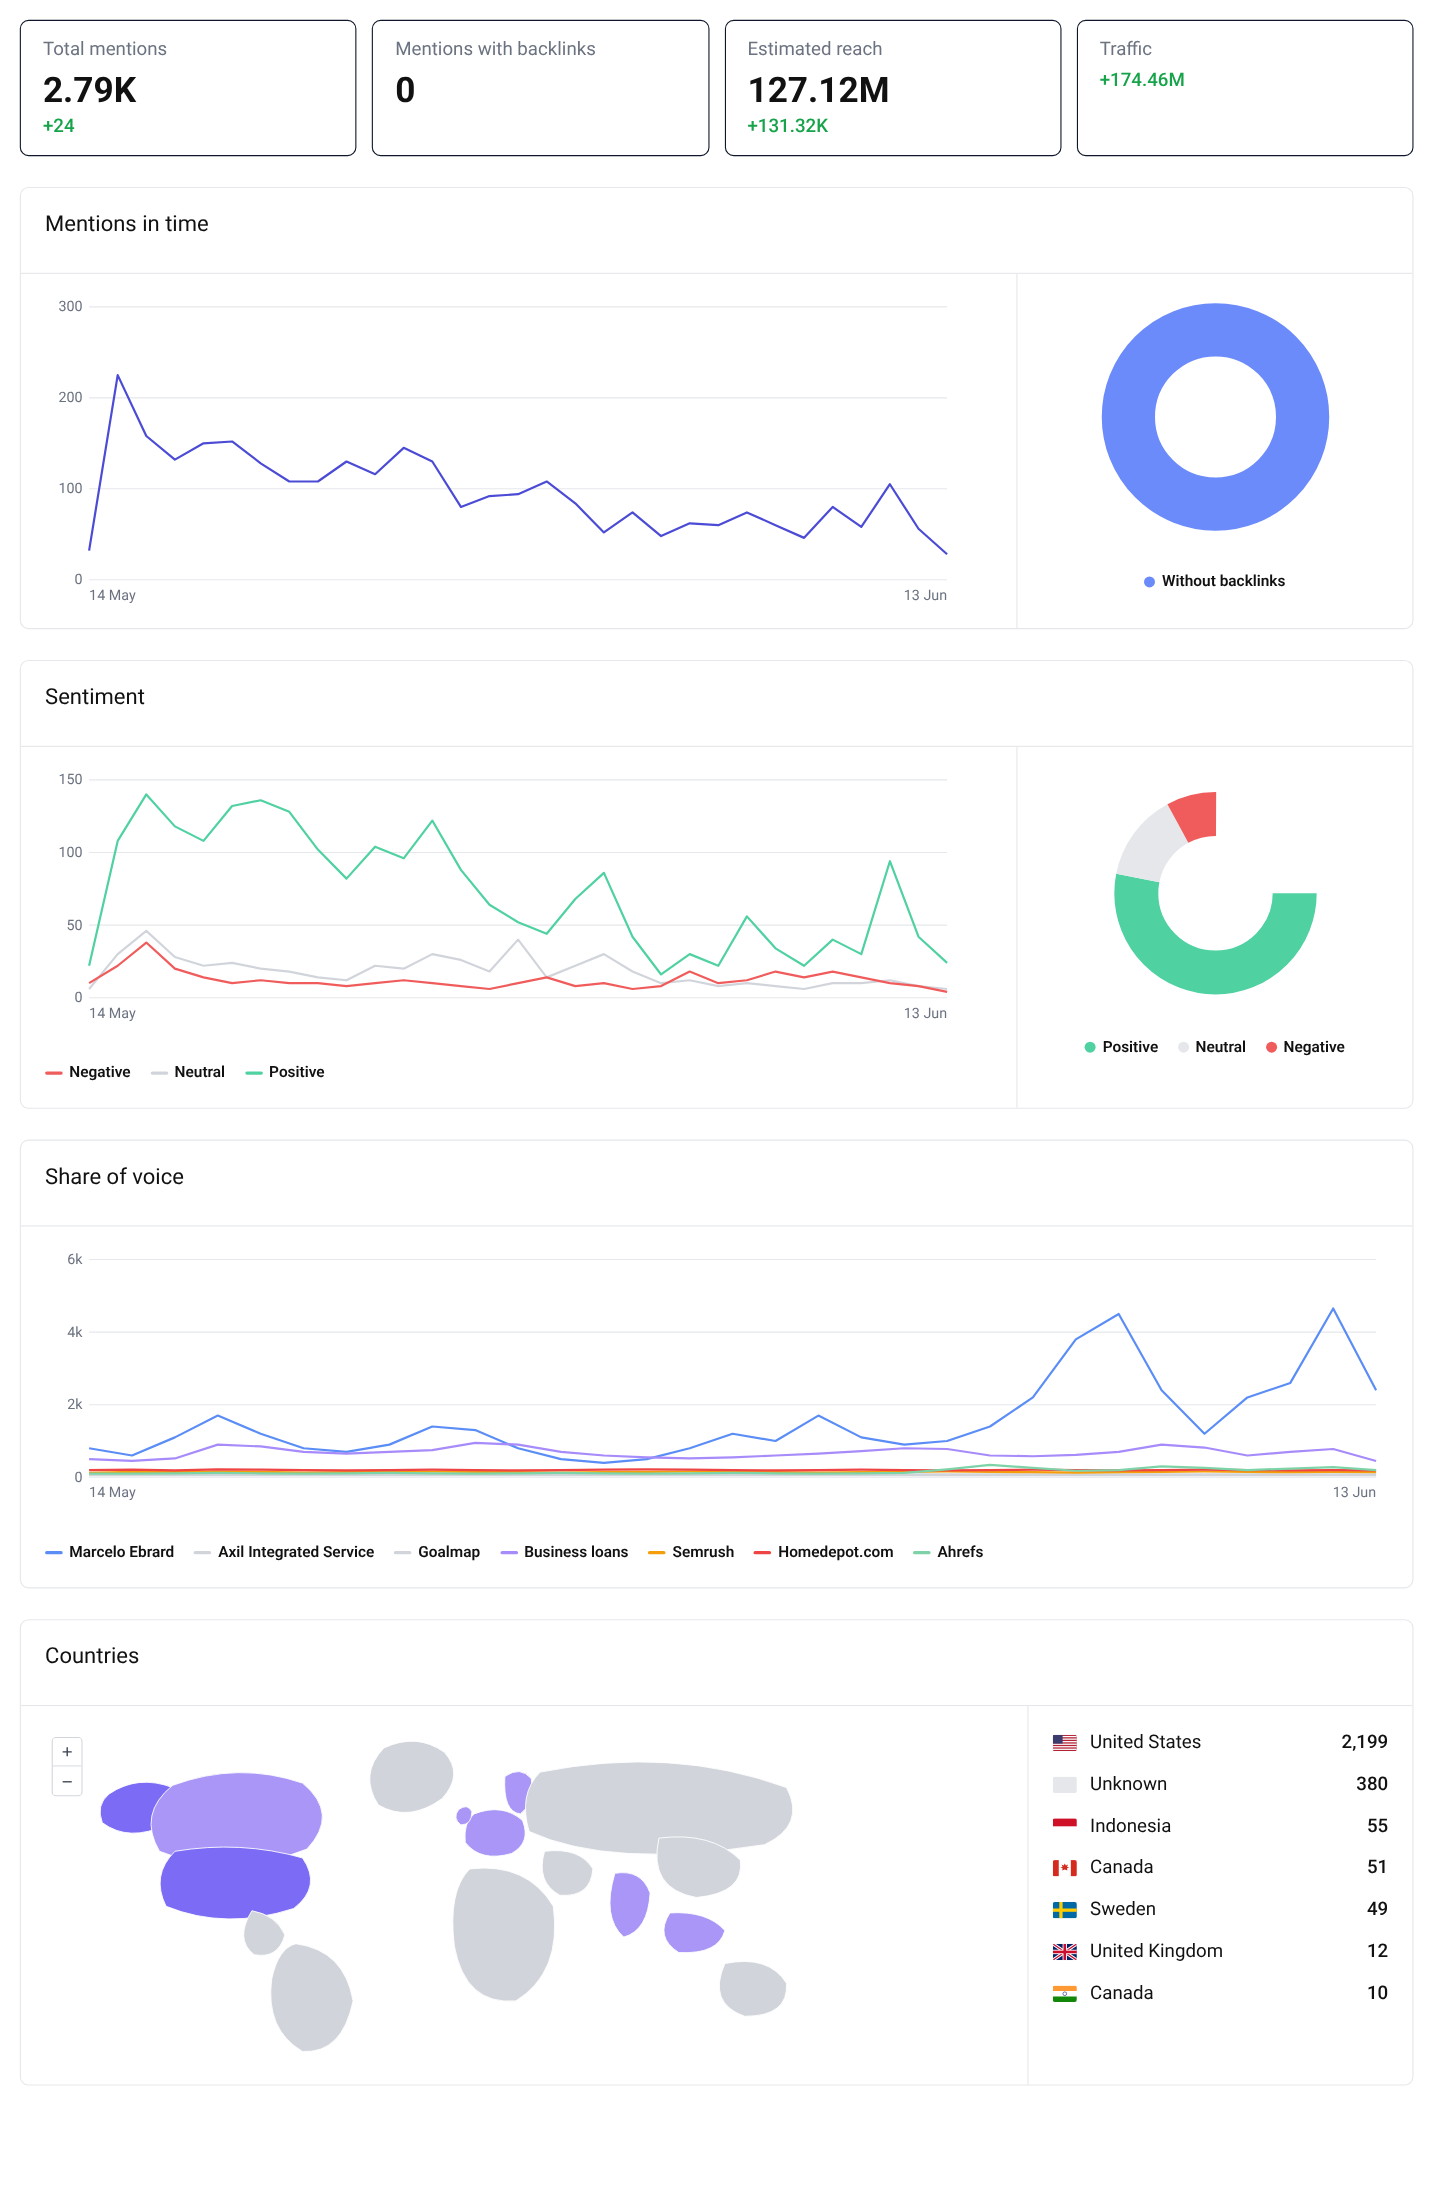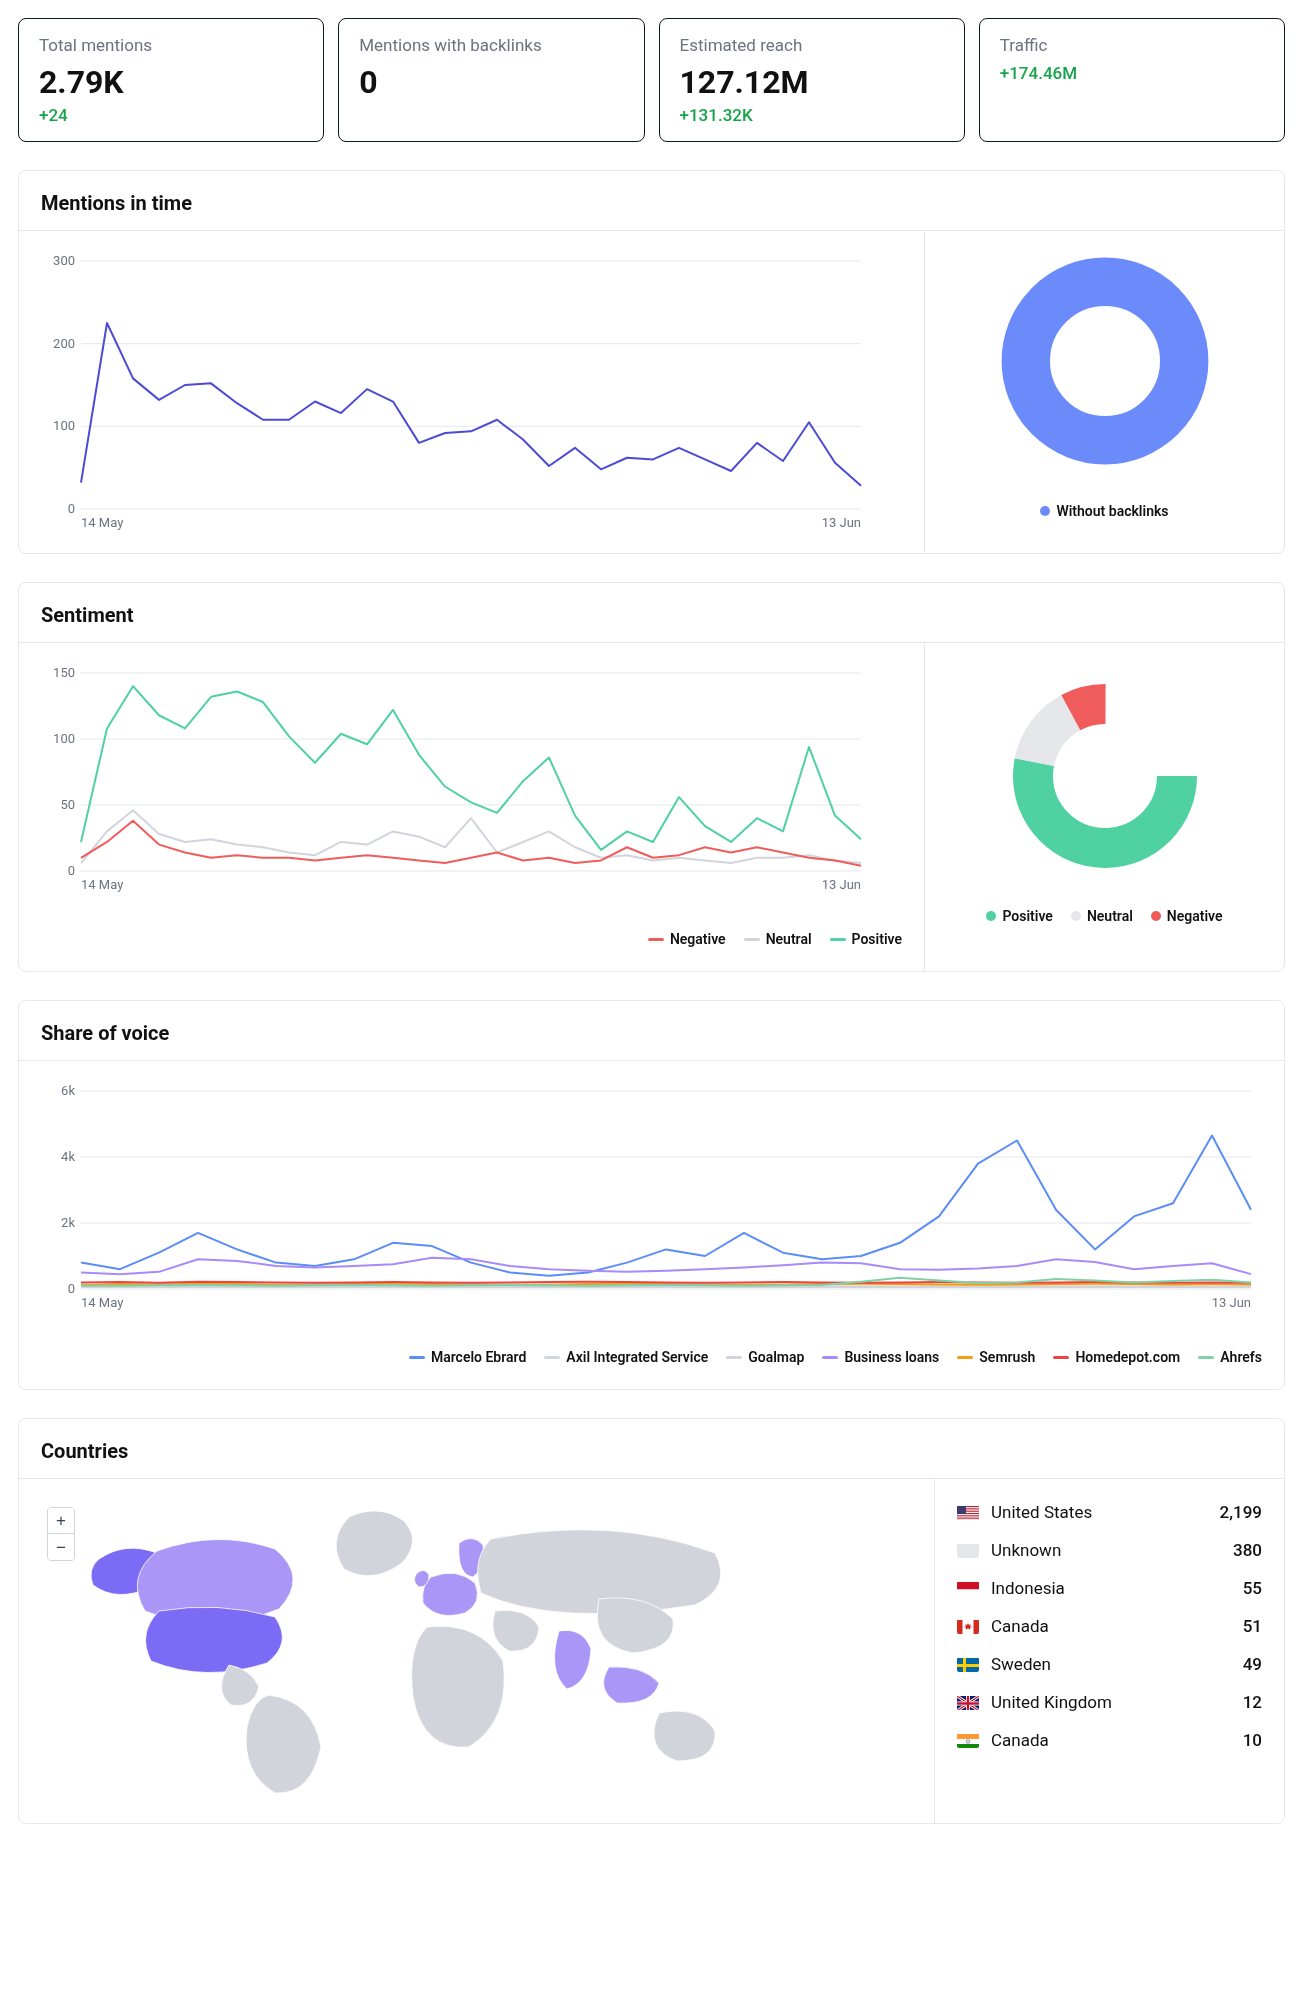--- a/index.html
+++ b/index.html
@@ -39,22 +39,22 @@
     font-weight: 500;
   }
   .panel {
     border: 1px solid #e5e7eb;
     border-radius: 8px;
     margin-bottom: 28px;
     background: #fff;
   }
   .panel-title {
     font-size: 20px;
-    font-weight: 700;
-    padding: 20px 22px 15px;
+    font-weight: 400;
+    padding: 20px 22px 33px;
     border-bottom: 1px solid #e5e7eb;
   }
   .panel-body {
     display: flex;
   }
   .chart-main {
     flex: 1;
     padding: 20px 22px 10px;
   }
   .chart-side {
@@ -67,21 +67,21 @@
     padding: 20px;
   }
   .chart-side-nosplit { padding: 20px 22px 10px; }
   .donut {
     position: relative;
     margin-bottom: 20px;
   }
   .legend {
     display: flex;
     gap: 18px;
-    justify-content: flex-end;
+    justify-content: flex-start;
     flex-wrap: wrap;
     font-size: 14px;
     font-weight: 600;
     color: #111;
     padding: 8px 0 14px;
   }
   .legend-item {
     display: flex;
     align-items: center;
     gap: 6px;

